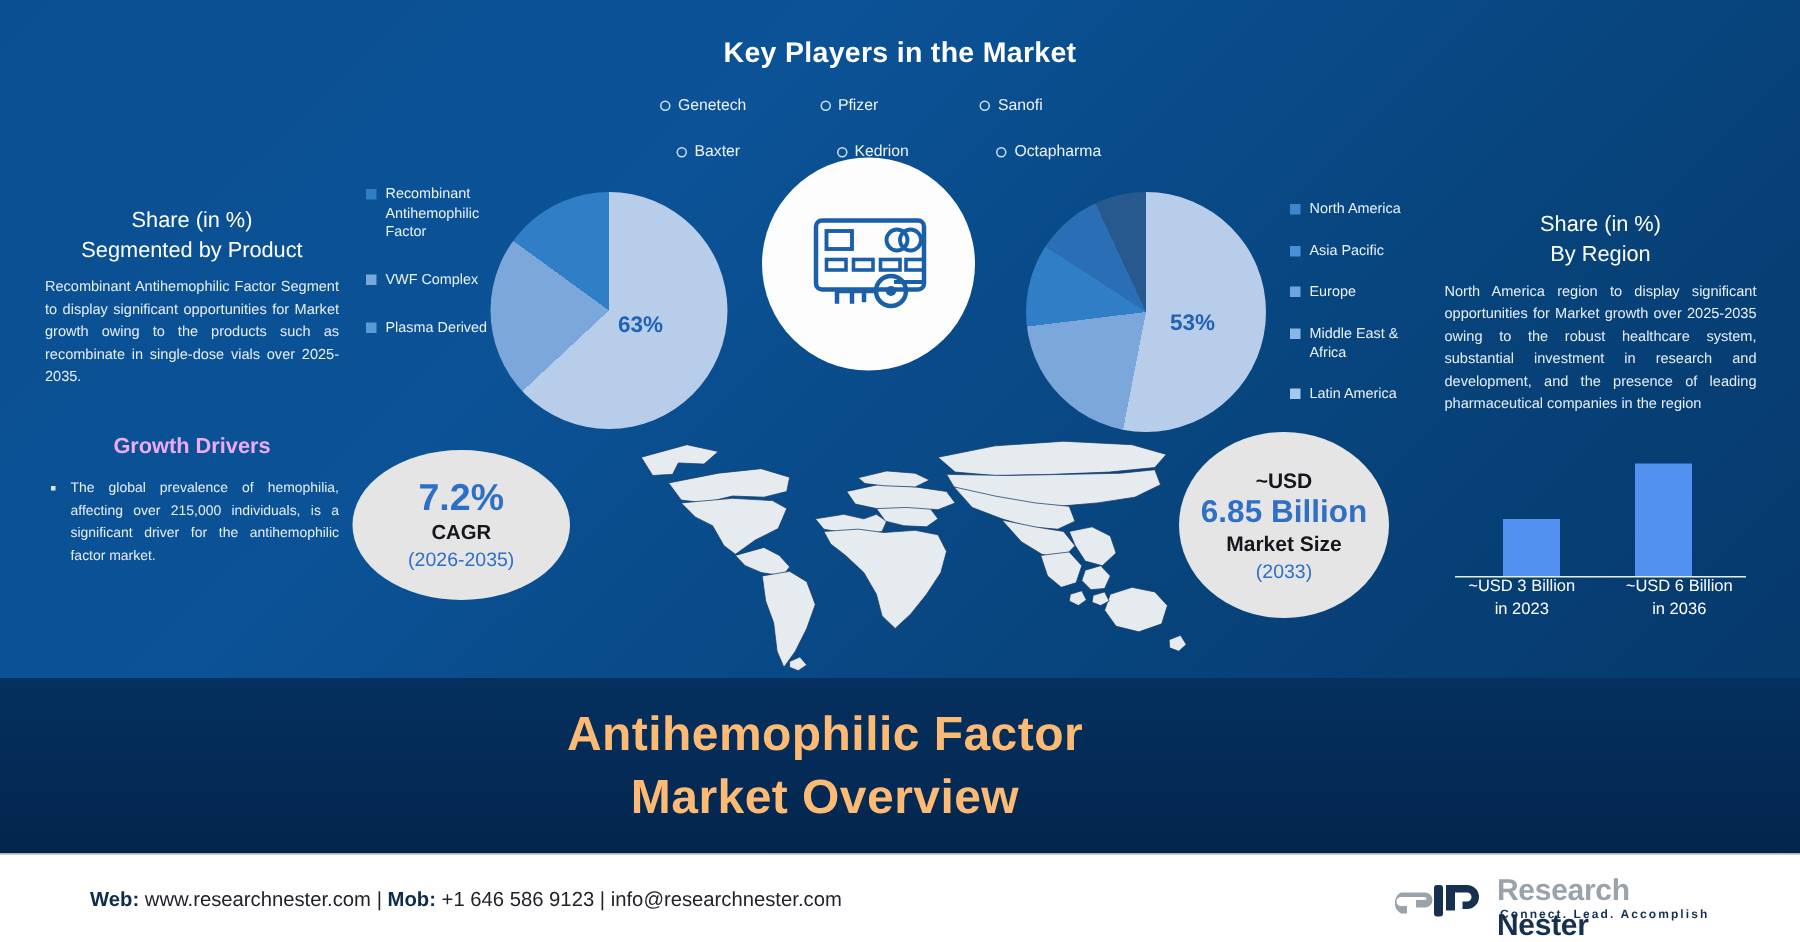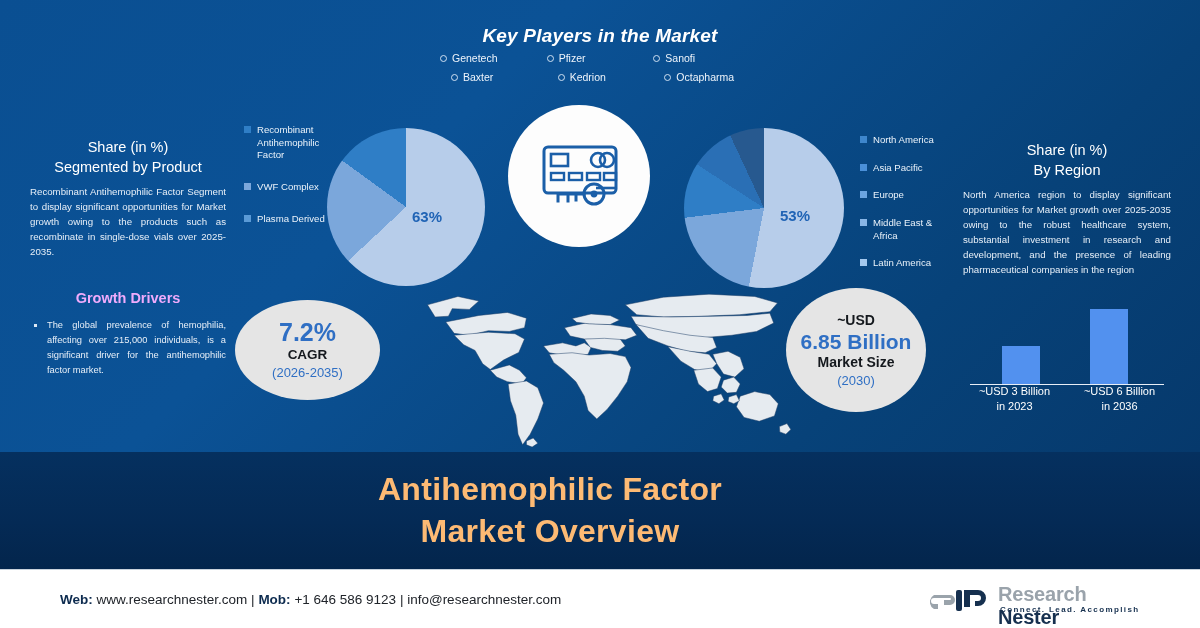--- a/index.html
+++ b/index.html
@@ -28,28 +28,28 @@
 
   
   .worldmap{
     position:absolute;left:330px;top:282px;width:545px;height:175px;opacity:.97;
   }
   .worldmap svg{width:100%;height:100%;display:block;}
 
   
   .kp-title{
     position:absolute;left:0;top:25px;width:1200px;text-align:center;
-    font-size:19px;font-weight:bold;color:#ffffff;letter-spacing:.2px;font-style:italic;
+    font-size:19px;font-weight:bold;color:#ffffff;letter-spacing:.2px;
   }
   .kp-grid{
     position:absolute;left:440px;top:52px;width:320px;
     display:grid;grid-template-columns:1fr 1fr 1fr;row-gap:7px;
   }
   .kp-item{
-    font-size:10.5px;color:#eef4fb;white-space:nowrap;display:flex;align-items:center;gap:5px;
+    font-size:10.5px;color:#eef4fb;white-space:nowrap;display:flex;align-items:center;gap:5px;margin-top:12px;
   }
   .kp-item.r2{padding-left:11px;}
   .kp-bullet{
     width:5px;height:5px;border:1px solid #cfe0f2;border-radius:50%;display:inline-block;flex:none;
   }
 
   
   .sec-head{
     font-size:14.5px;font-weight:normal;color:#ffffff;text-align:center;line-height:1.35;
   }
@@ -299,21 +299,21 @@
   <div class="stat-circle circle-cagr">
     <div class="big-blue">7.2%</div>
     <div class="small-dark">CAGR</div>
     <div class="sub-blue">(2026-2035)</div>
   </div>
 
   <div class="stat-circle circle-size">
     <div class="mid-dark">~USD</div>
     <div class="big-blue sz">6.85 Billion</div>
     <div class="mid-dark">Market Size</div>
-    <div class="sub-blue">(2030)</div>
+    <div class="sub-blue">(2033)</div>
   </div>
 
   <div class="barchart">
     <div class="bars">
       <div class="bar" style="left:40px;width:38px;height:38px;"></div>
       <div class="bar" style="left:128px;width:38px;height:75px;"></div>
     </div>
     <div class="bar-axis"></div>
     <div class="bar-labels">
       <div class="bar-lab">

